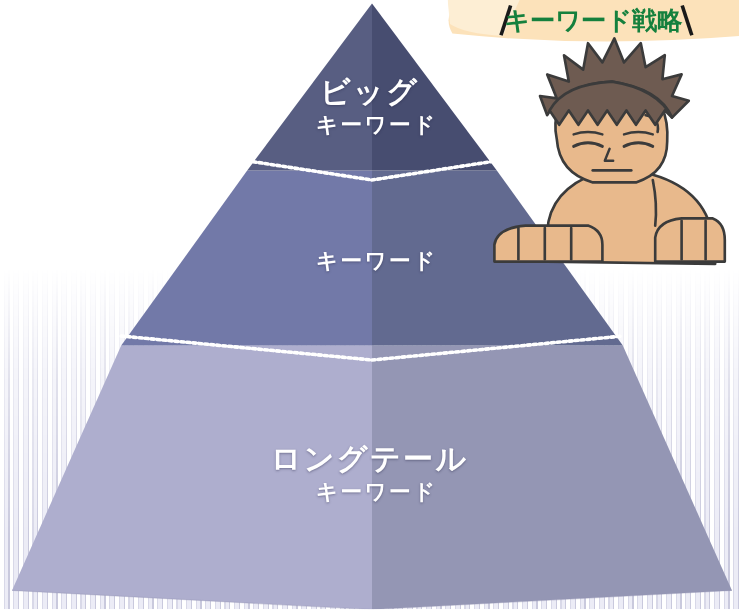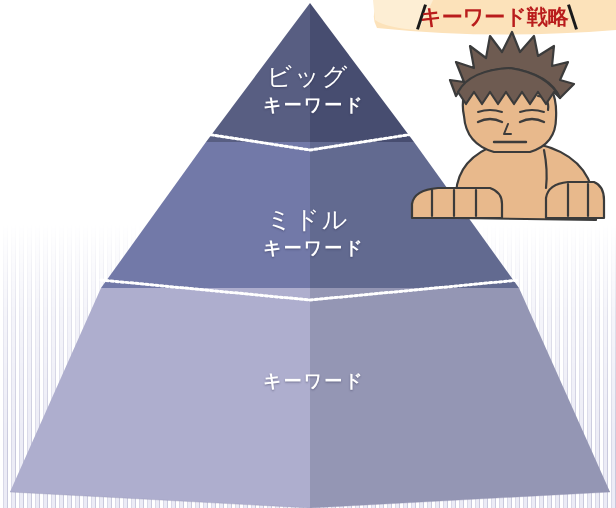--- a/index.html
+++ b/index.html
@@ -51,21 +51,21 @@
     width: 100%;
     text-align: center;
     color: #ffffff;
     line-height: 1.18;
     text-shadow: 0 1px 2px rgba(40,40,70,0.45);
     pointer-events: none;
     user-select: none;
   }
   .tier-label .t1 {
     display: block;
-    font-weight: normal;
+    font-weight: bold;
     letter-spacing: 2px;
   }
   .tier-label .t2 {
     display: block;
     font-weight: bold;
     letter-spacing: 2px;
     padding-left: 12px;
   }
 
   #label-big   { top: 62px;  }
@@ -93,21 +93,21 @@
     left: 0; top: 0;
   }
   .banner-text {
     position: absolute;
     left: 0;
     top: 3px;
     width: 243px;
     text-align: center;
     font-size: 21px;
     font-weight: bold;
-    color: #b91c1c;
+    color: #15803d;
     letter-spacing: 0px;
     white-space: nowrap;
     user-select: none;
   }
   .banner-tick {
     position: absolute;
     top: 4px;
     width: 3px;
     height: 26px;
     background: #1a1a1a;
@@ -167,25 +167,25 @@
 
     <polygon points="10,492 310,508 610,492 610,508 10,508" fill="#ffffff" opacity="0.0"></polygon>
   </svg>
 
   <div class="tier-label" id="label-big">
     <span class="t1">ビッグ</span>
     <span class="t2">キーワード</span>
   </div>
 
   <div class="tier-label" id="label-mid">
-    <span class="t1">ミドル</span>
     <span class="t2">キーワード</span>
   </div>
 
   <div class="tier-label" id="label-long">
+    <span class="t1">ロングテール</span>
     <span class="t2">キーワード</span>
   </div>
 
   <div class="banner">
     <svg class="banner-bg" width="243" height="36" viewBox="0 0 243 36">
       <path d="M 8,0 L 243,0 L 243,30 Q 120,40 4,28 Q -4,14 8,0 Z" fill="#fce2ba"></path>
       <path d="M 0,0 L 60,0 L 46,30 Q 14,28 2,20 Z" fill="#fdeed4"></path>
     </svg>
     <div class="banner-tick l"></div>
     <div class="banner-tick r"></div>

